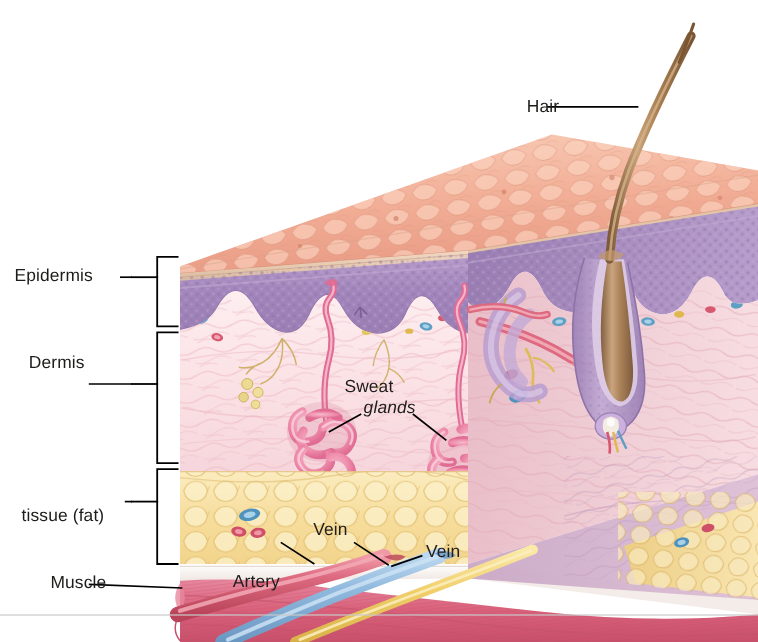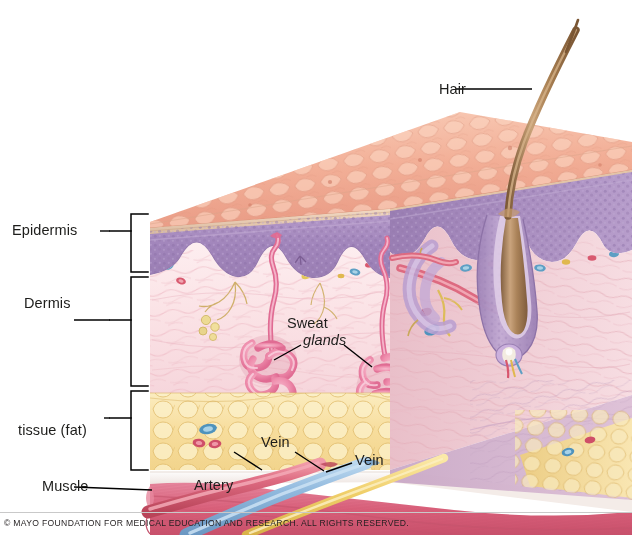--- a/index.html
+++ b/index.html
@@ -532,15 +532,14 @@
   <div class="lbl" style="left:287px;top:315px;">Sweat</div>
   <div class="lbl" style="left:303px;top:332px;font-style:italic;">glands</div>
 
   <div class="lbl" style="left:194px;top:441px;margin-top:36px;">Artery</div>
 
   <div class="lbl" style="left:261px;top:434px;text-align:right;">Vein</div>
 
   <div class="lbl" style="left:355px;top:452px;">Vein</div>
 
   <div id="copyrule"></div>
-  <div id="copyline">© MAYO FOUNDATION FOR MEDICAL EDUCATION AND RESEARCH. ALL RIGHTS RESERVED.</div>
 
 </div>
 
 </body></html>

